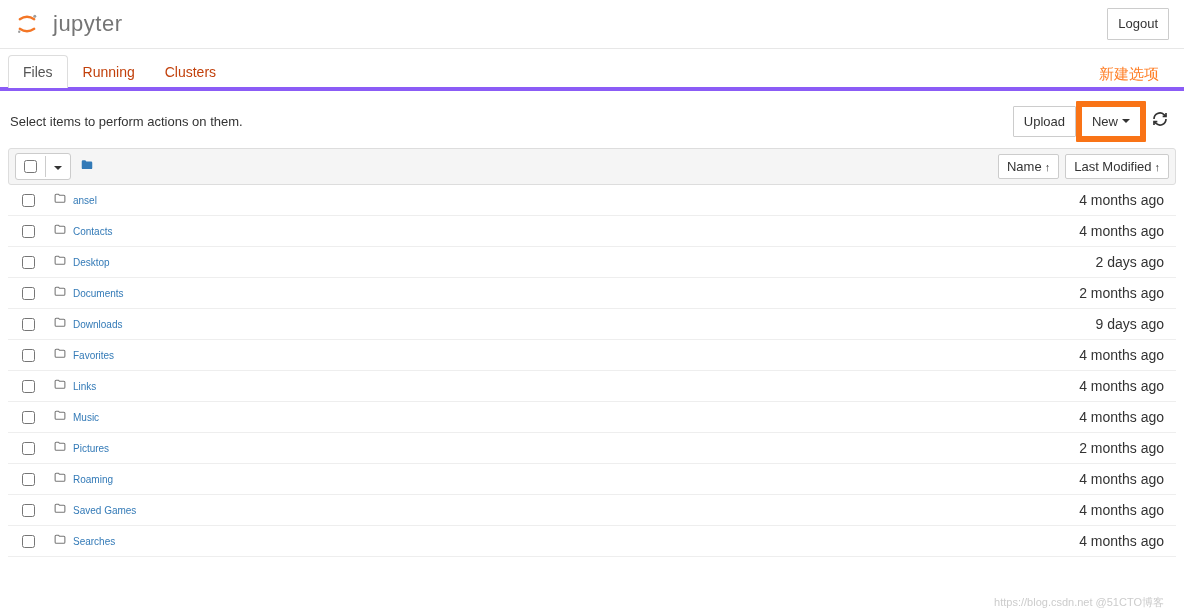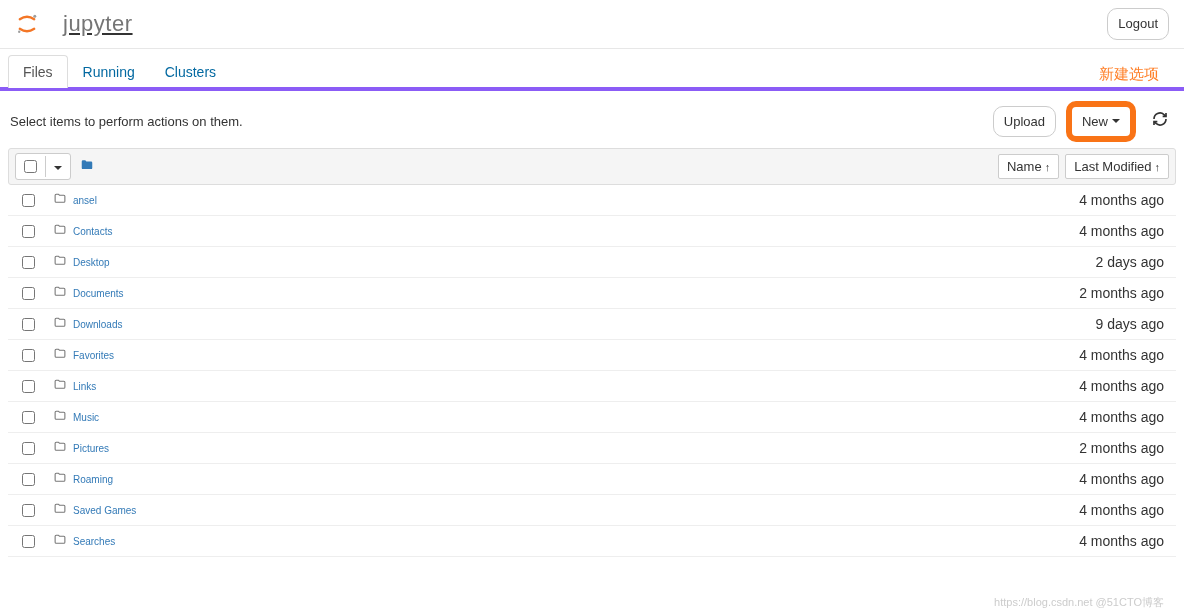--- a/index.html
+++ b/index.html
@@ -1,28 +1,28 @@
 <!DOCTYPE html>
 <html><head>
 <meta charset="utf-8">
 <style>
 * { box-sizing: border-box; margin: 0; padding: 0; }
 body { font-family: "Helvetica Neue", Helvetica, Arial, sans-serif; font-size: 13px; color: #333; background: #fff; }
 .header { display: flex; align-items: center; justify-content: space-between; padding: 8px 15px; border-bottom: 1px solid #e7e7e7; }
-.logo { display: flex; align-items: center; gap: 24px; text-decoration: underline; }
+.logo { display: flex; align-items: center; gap: 14px; }
 .logo-icon { width: 24px; height: 24px; }
 .logo-text { font-size: 22px; color: #757575; font-family: "Helvetica Neue", sans-serif; letter-spacing: 0.5px; }
-.btn { display: inline-block; padding: 5px 10px; font-size: 13px; border: 1px solid #ccc; border-radius: 10px; background: #fff; color: #333; cursor: pointer; line-height: 1.5; }
+.btn { display: inline-block; padding: 5px 10px; font-size: 13px; border: 1px solid #ccc; border-radius: 1px; background: #fff; color: #333; cursor: pointer; line-height: 1.5; }
 .tabs { display: flex; padding: 0 8px; border-bottom: 4px solid #8b5cf6; margin-top: 6px; position: relative; align-items: center; }
-.tab { padding: 8px 14px; font-size: 14px; cursor: pointer; color: #0369a1; border: 1px solid transparent; border-bottom: none; margin-bottom: -1px; border-radius: 4px 4px 0 0; }
+.tab { padding: 8px 14px; font-size: 14px; cursor: pointer; color: #c2410c; border: 1px solid transparent; border-bottom: none; margin-bottom: -1px; border-radius: 4px 4px 0 0; }
 .tab.active { color: #555; background: #fff; border-color: #ddd #ddd #fff; }
 .annotation { position: absolute; right: 25px; top: 10px; color: #ff7f27; font-size: 15px; }
 .subheader { display: flex; justify-content: space-between; align-items: center; padding: 10px 10px 6px 10px; }
 .hint { font-size: 13px; color: #333; }
-.toolbar-right { display: flex; align-items: center; gap: 10px; }
+.toolbar-right { display: flex; align-items: center; gap: 0; }
 .new-btn { border: 6px solid #f97316; display: flex; align-items: center; gap: 4px; }
 .caret { display: inline-block; width: 0; height: 0; border-left: 4px solid transparent; border-right: 4px solid transparent; border-top: 4px solid #333; vertical-align: middle; }
 .refresh-icon { font-size: 16px; cursor: pointer; padding: 4px 6px; }
 .list-header { display: flex; align-items: center; background: #f5f5f5; border: 1px solid #ddd; border-radius: 3px; margin: 0 8px; padding: 4px 6px; }
 .check-all-box { display: flex; align-items: center; border: 1px solid #ccc; border-radius: 3px; background: #fff; overflow: hidden; }
 .check-all-box input[type=checkbox] { margin: 6px 8px; }
 .check-all-box .drop { border-left: 1px solid #ccc; padding: 3px 8px; cursor: pointer; }
 .breadcrumb-folder { color: #337ab7; margin-left: 8px; font-size: 16px; }
 .spacer { flex: 1; }
 .sort-btn { border: 1px solid #ccc; border-radius: 2px; padding: 4px 8px; background: #fff; font-size: 13px; cursor: pointer; margin-left: 6px; display: flex; align-items: center; gap: 3px; }

